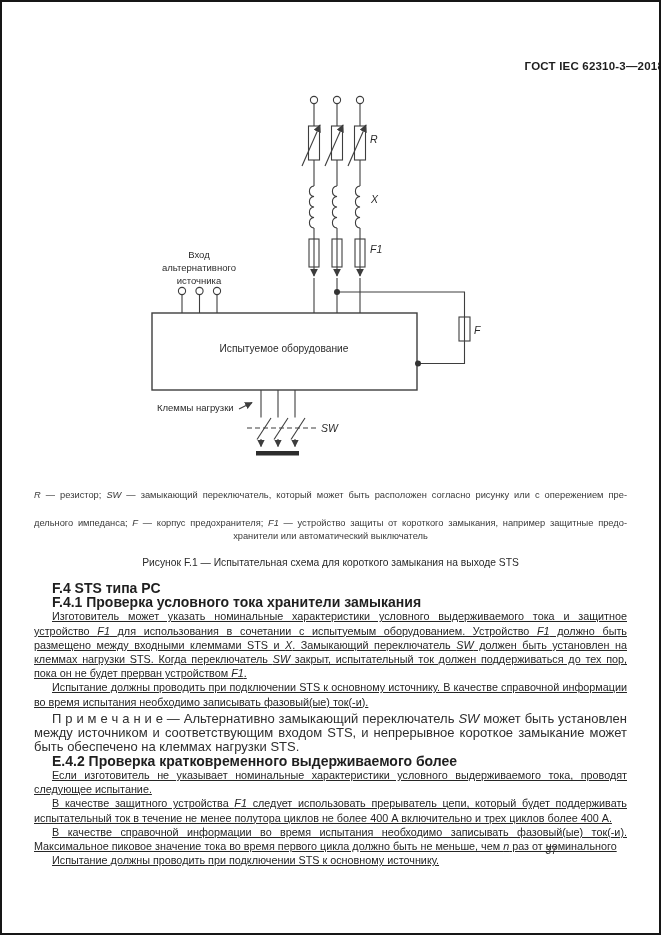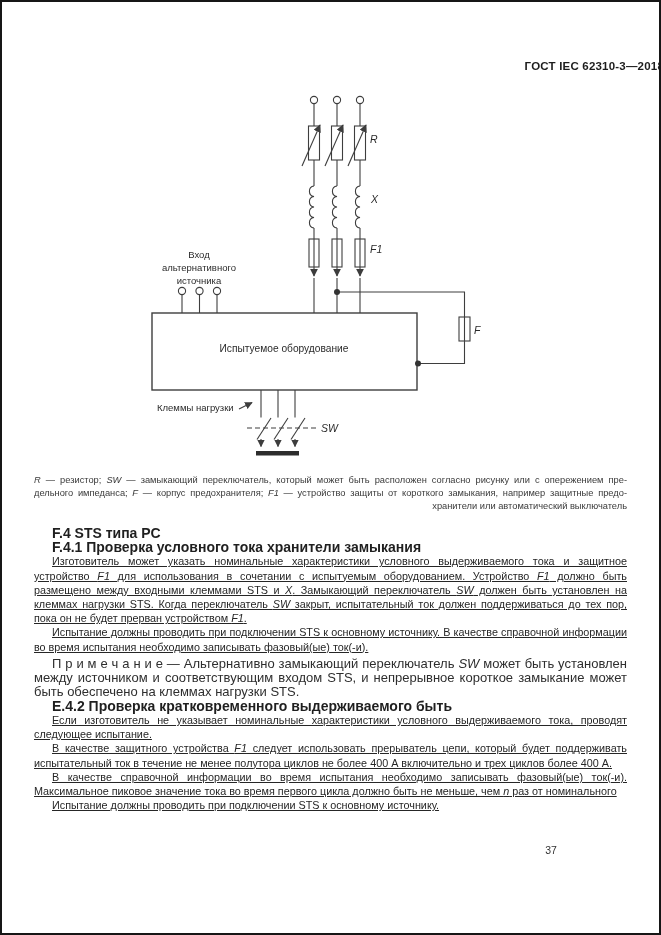--- a/index.html
+++ b/index.html
@@ -5,22 +5,22 @@
   html,body{margin:0;padding:0;}
   body{width:661px;height:935px;position:relative;background:#fff;overflow:hidden;
        font-family:"Liberation Sans",sans-serif;color:#2a2a2a;}
   .page-frame{position:absolute;inset:0;box-shadow:inset 0 0 0 2px #161616;pointer-events:none;z-index:5;}
   .doc-header{position:absolute;top:60px;left:0;width:648px;text-align:right;
               font-size:11.5px;font-weight:bold;color:#1d1d1d;letter-spacing:.2px;margin-left:16px;}
   svg.diagram{position:absolute;left:0;top:0;}
   svg text{font-family:"Liberation Sans",sans-serif;fill:#2b2b2b;}
   .content{position:absolute;left:34px;top:474px;width:593px;}
   .legend-line{font-size:9.3px;line-height:13px;color:#3a3a3a;}
-  .jl{text-align:justify;text-align-last:justify;}
-  .cl{text-align:right;}
+  .jl{text-align:justify;text-align-last:justify;margin-top:15px;}
+  .cl{text-align:center;}
   .fig-caption{margin-top:14px;text-align:center;font-size:10.3px;color:#2a2a2a;}
   .sec-h{font-size:14px;font-weight:bold;line-height:14.2px;padding-left:18px;color:#1f1f1f;}
   .mt{margin-top:13px;}
   .para{font-size:10.8px;line-height:14.2px;text-align:justify;text-indent:18px;color:#262626;text-decoration:underline;}
   .note{font-size:13px;line-height:14px;margin-top:3px;text-align:justify;text-indent:18px;color:#2e2e2e;}
   .pagenum{position:absolute;top:844px;left:536px;width:30px;text-align:center;font-size:10.5px;color:#333;}
   i{font-style:italic;}
 </style>
 </head>
 <body>
@@ -118,28 +118,29 @@
   <text x="199" y="271" font-size="9.5" text-anchor="middle">альтернативного</text>
   <text x="199" y="284" font-size="9.5" text-anchor="middle">источника</text>
   <text x="157" y="411" font-size="9.5">Клеммы нагрузки</text>
 </svg>
 
 <div class="content">
   <div class="legend-line jl"><i>R</i> — резистор; <i>SW</i> — замыкающий переключатель, который может быть расположен согласно рисунку или с опережением пре-</div>
   <div class="legend-line jl">дельного импеданса; <i>F</i> — корпус предохранителя; <i>F1</i> — устройство защиты от короткого замыкания, например защитные предо-</div>
   <div class="legend-line cl">хранители или автоматический выключатель</div>
 
+  <div class="fig-caption">Рисунок F.1 — Испытательная схема для короткого замыкания на выходе STS</div>
 
   <div class="sec-h mt">F.4 STS типа PC</div>
   <div class="sec-h">F.4.1 Проверка условного тока хранители замыкания</div>
 
   <div class="para">Изготовитель может указать номинальные характеристики условного выдерживаемого тока и защитное устройство <i>F1</i> для использования в сочетании с испытуемым оборудованием. Устройство <i>F1</i> должно быть размещено между входными клеммами STS и <i>X</i>. Замыкающий переключатель <i>SW</i> должен быть установлен на клеммах нагрузки STS. Когда переключатель <i>SW</i> закрыт, испытательный ток должен поддерживаться до тех пор, пока он не будет прерван устройством <i>F1</i>.</div>
   <div class="para">Испытание должны проводить при подключении STS к основному источнику. В качестве справочной информации во время испытания необходимо записывать фазовый(ые) ток(-и).</div>
   <div class="note">П р и м е ч а н и е — Альтернативно замыкающий переключатель <i>SW</i> может быть установлен между источником и соответствующим входом STS, и непрерывное короткое замыкание может быть обеспечено на клеммах нагрузки STS.</div>
 
-  <div class="sec-h">E.4.2 Проверка кратковременного выдерживаемого быть</div>
+  <div class="sec-h">E.4.2 Проверка кратковременного выдерживаемого более</div>
   <div class="para">Если изготовитель не указывает номинальные характеристики условного выдерживаемого тока, проводят следующее испытание.</div>
   <div class="para">В качестве защитного устройства <i>F1</i> следует использовать прерыватель цепи, который будет поддерживать испытательный ток в течение не менее полутора циклов не более 400 А включительно и трех циклов более 400 А.</div>
   <div class="para">В качестве справочной информации во время испытания необходимо записывать фазовый(ые) ток(-и). Максимальное пиковое значение тока во время первого цикла должно быть не меньше, чем <i>n</i> раз от номинального</div>
   <div class="para">Испытание должны проводить при подключении STS к основному источнику.</div>
 </div>
 
 <div class="pagenum">37</div>
 
 </body></html>

